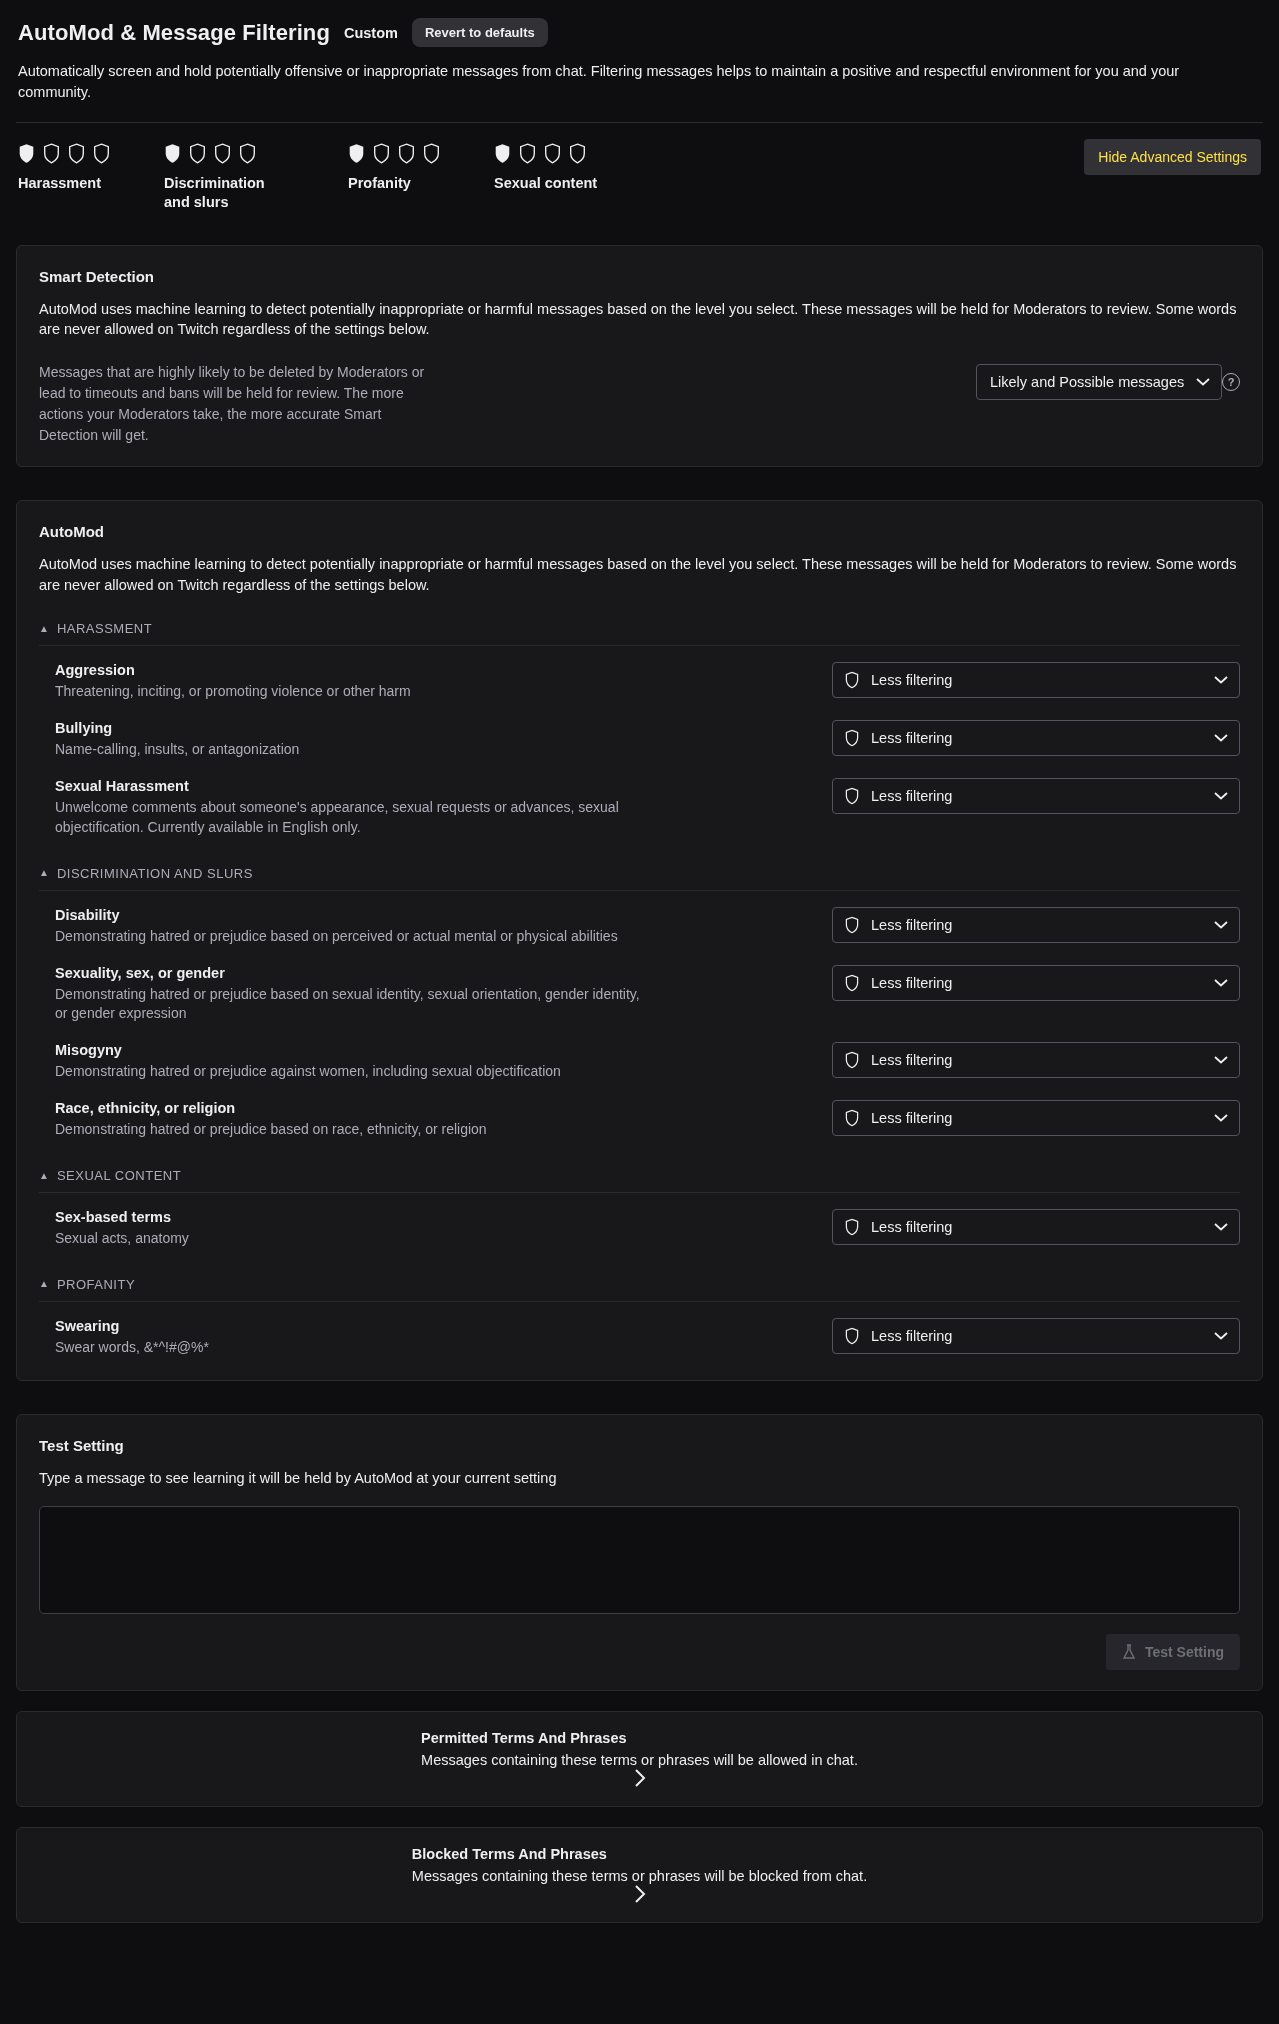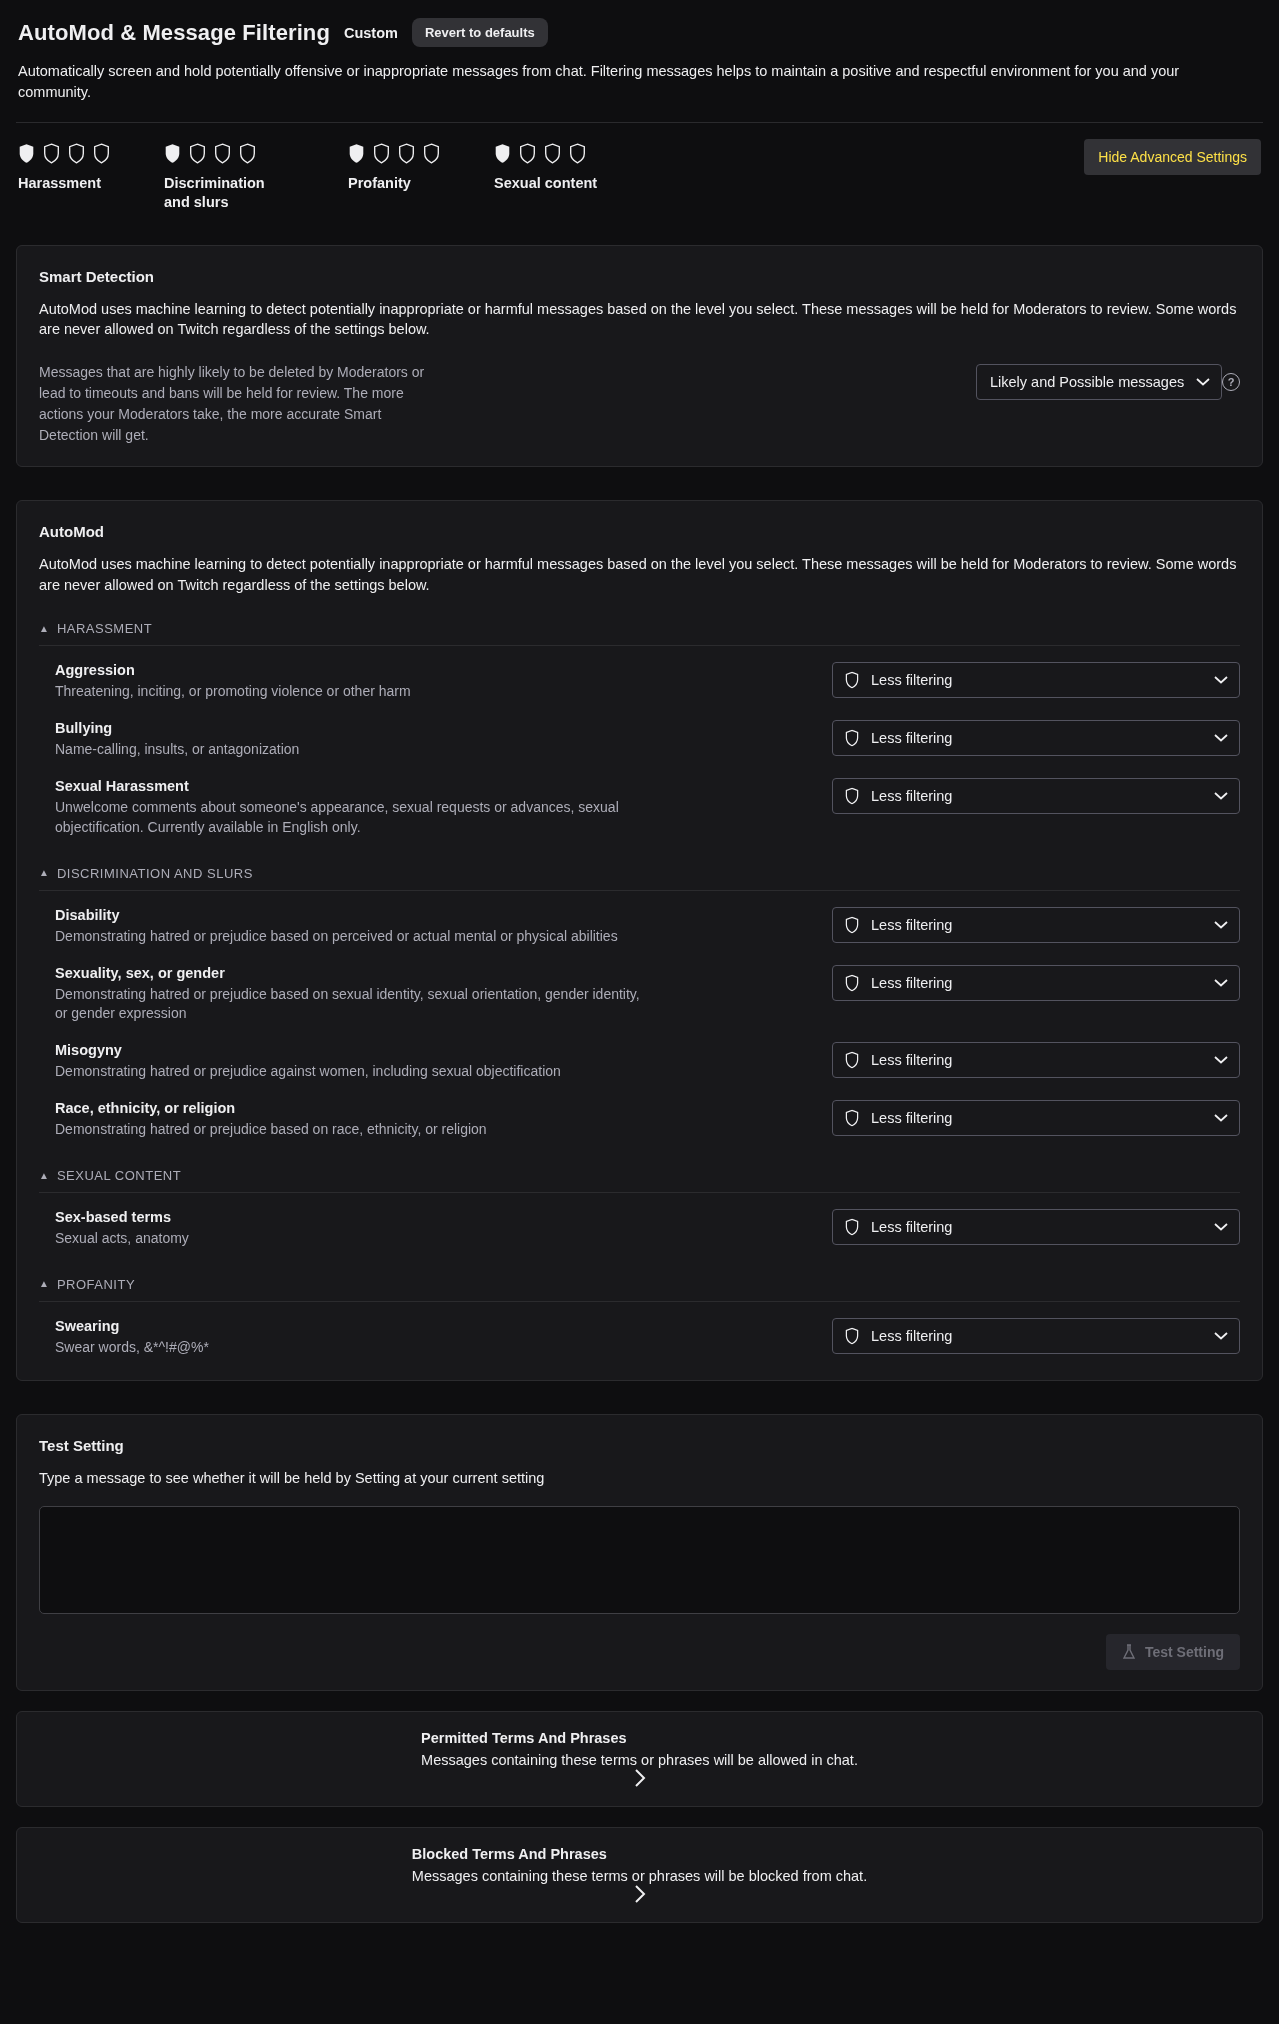--- a/index.html
+++ b/index.html
@@ -595,21 +595,21 @@
           <svg class="chev" width="14" height="9" viewBox="0 0 14 9">
               <path d="M1 1.5 L7 7 L13 1.5" fill="none" stroke="#efeff1" stroke-width="1.8"></path>
             </svg>
         </div>
       </div>
     </div>
   </div>
 
   <div class="panel">
     <div class="panel-title">Test Setting</div>
-    <div class="panel-desc">Type a message to see whether it will be held by Setting at your current setting</div>
+    <div class="panel-desc">Type a message to see learning it will be held by AutoMod at your current setting</div>
     <textarea class="test-area" placeholder="" style=""></textarea>
     <div class="test-footer">
       <button class="test-btn">
         <svg width="14" height="16" viewBox="0 0 14 16">
           <path d="M5 1 H9 M6 1 V6 L2 14 H12 L8 6 V1" fill="none" stroke="#6e6e77" stroke-width="1.4"></path>
         </svg>
         <span>Test Setting</span>
       </button>
     </div>
   </div>

